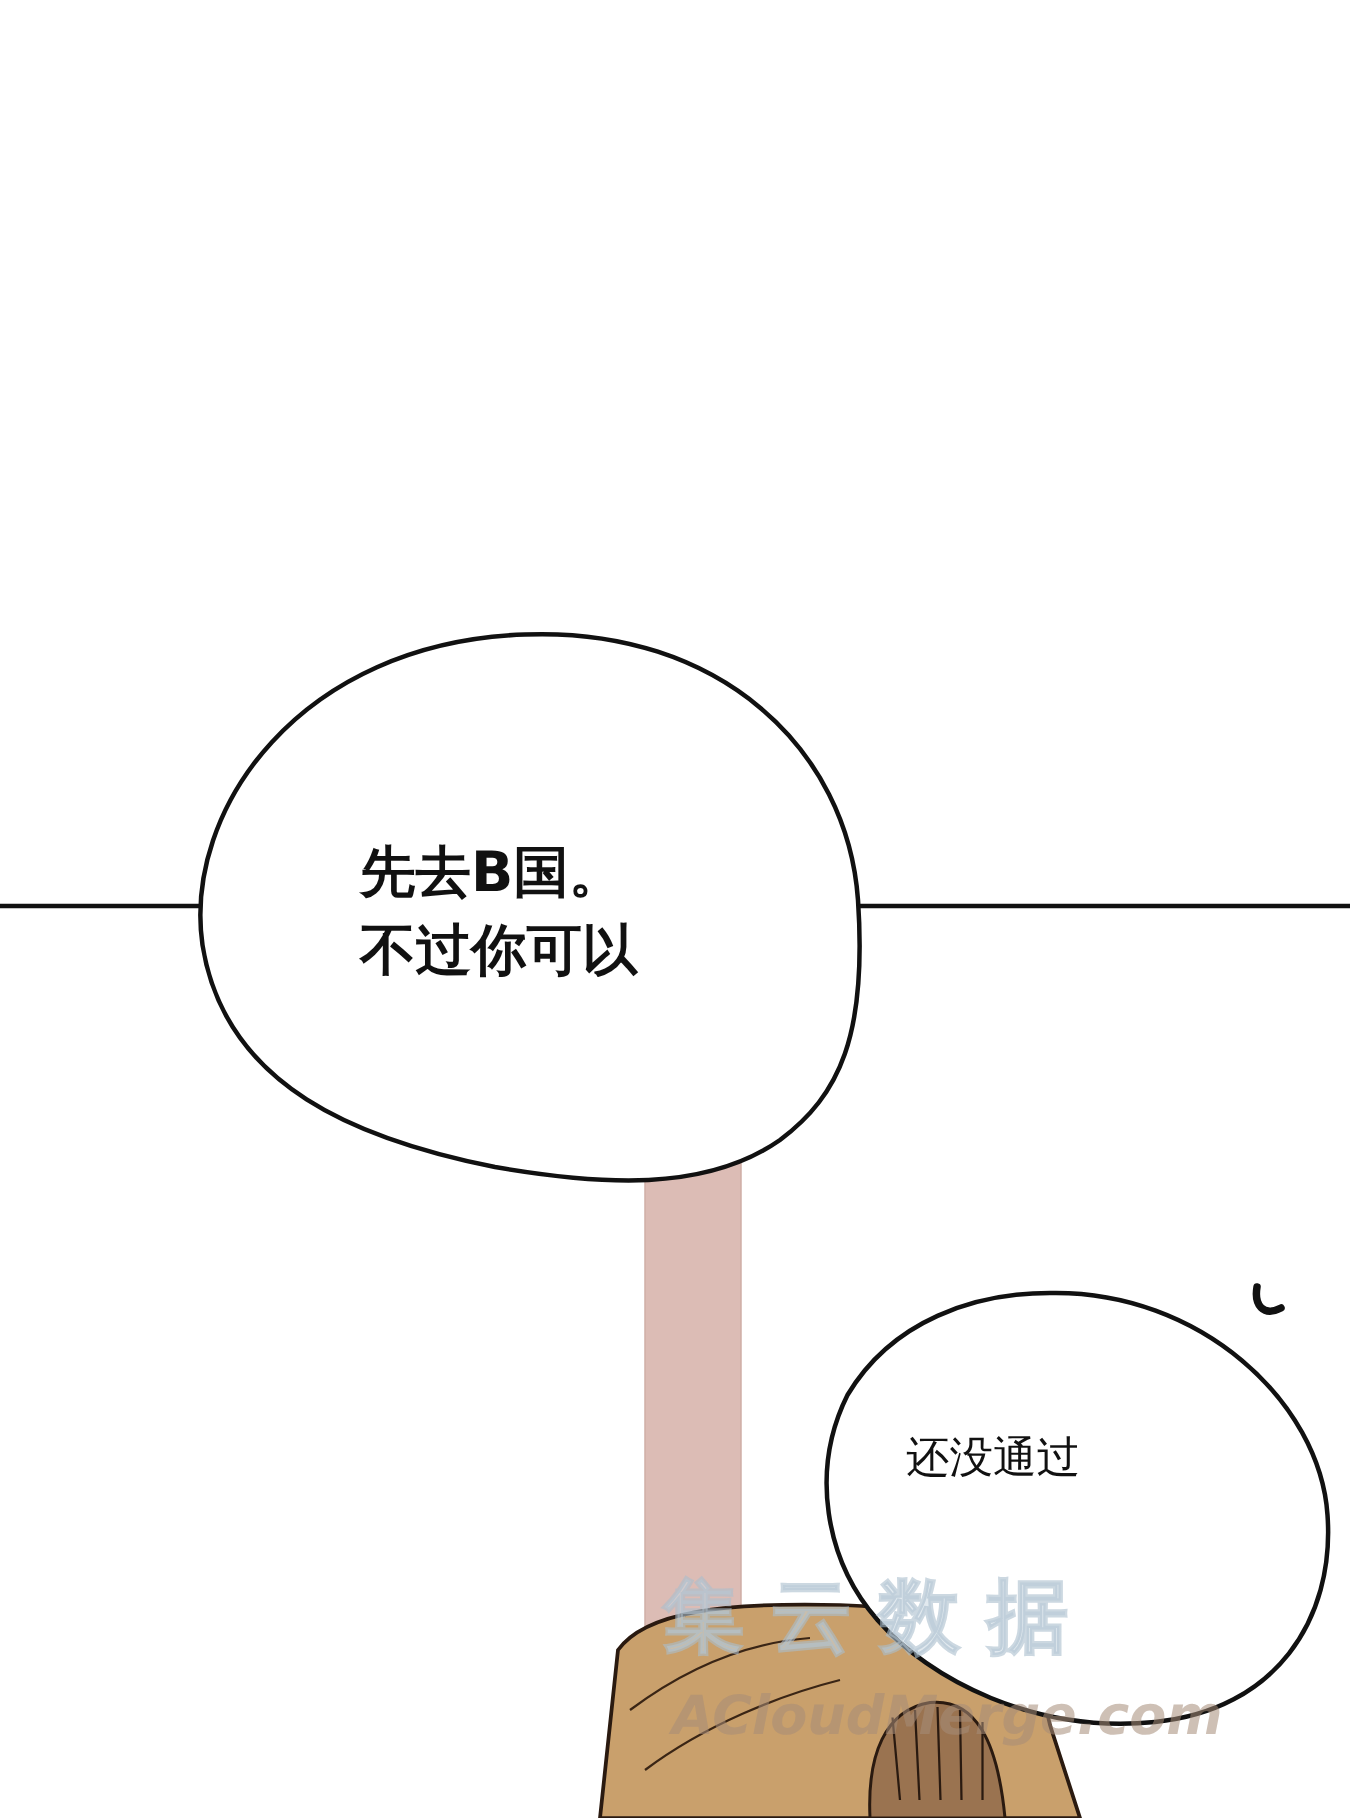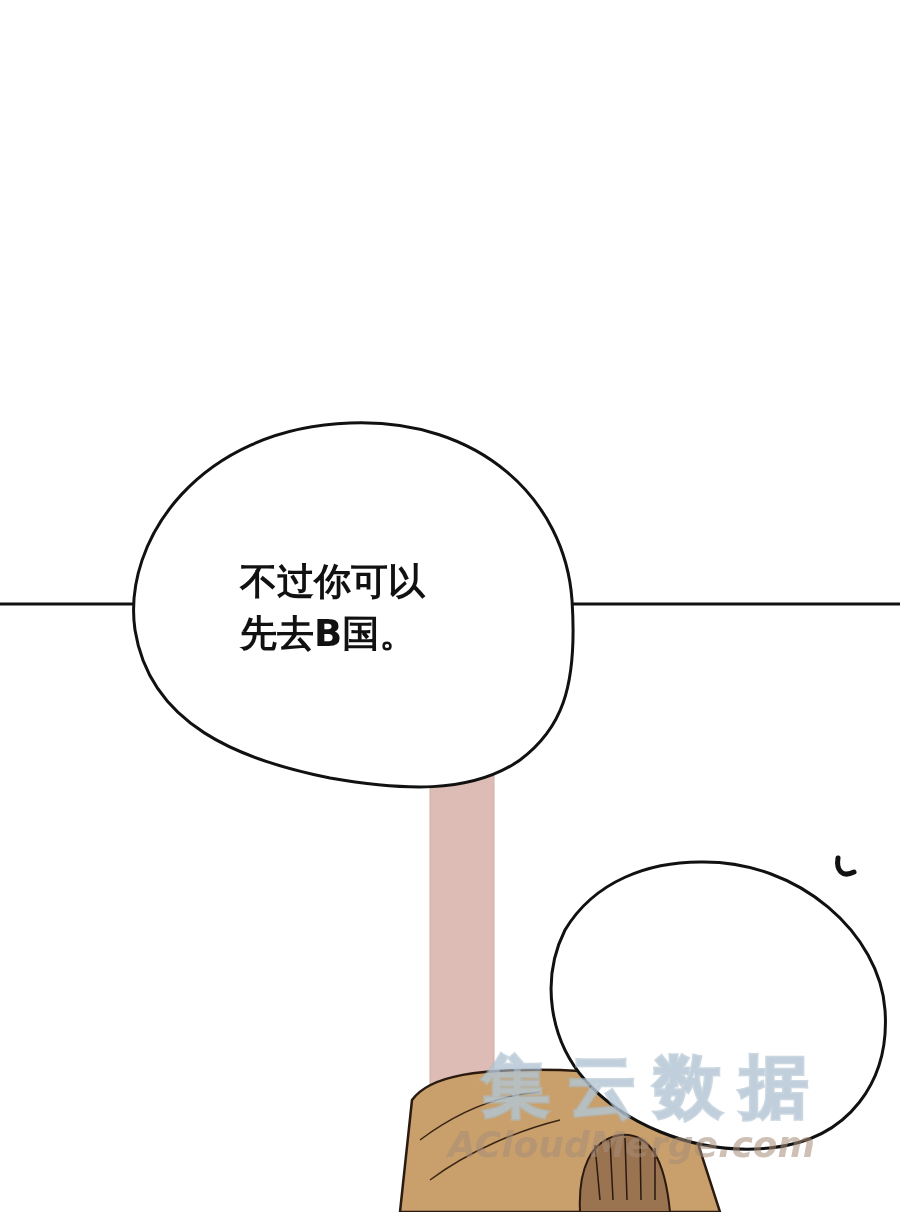--- a/index.html
+++ b/index.html
@@ -11,22 +11,22 @@
     .stage { position: absolute; left: 0; top: 0; width: 900px; height: 1212px; }
     .art { position: absolute; left: 0; top: 0; }
     .bubble-text {
       position: absolute; color: #111; font-weight: bold;
       white-space: nowrap;
     }
     .bubble-1-text { left: 240px; top: 556px; font-size: 37px; line-height: 52px; }
     .bubble-2-text { left: 604px; top: 950px; font-size: 29px; line-height: 43px; font-weight: normal; }
     .line-block { display: block; }
     .watermark-cn {
-      position: absolute; left: 442px; top: 1042px; font-size: 68px; font-weight: bold;
-      color: rgba(200,215,225,0.55); letter-spacing: 18px; margin-left: 40px;
+      position: absolute; left: 442px; top: 1042px; font-size: 54px; font-weight: normal;
+      color: rgba(200,215,225,0.55); letter-spacing: 18px;
       -webkit-text-stroke: 3px rgba(170,190,205,0.6);
     }
     .watermark-en {
       position: absolute; left: 448px; top: 1124px; font-size: 36px; font-weight: bold;
       font-style: italic; color: rgba(165,140,120,0.55);
     }
   </style>
 </head>
 <body>
 
@@ -48,22 +48,23 @@
     <path d="M 595 1145 L 600 1200 M 610 1140 L 613 1200 M 625 1138 L 627 1200 M 640 1140 L 641 1200 M 655 1148 L 655 1200" stroke="#2a1a10" stroke-width="1.5" fill="none"></path>
 
     <path d="M 700 862 C 800 860, 880 935, 885 1010 C 890 1080, 850 1140, 770 1148
              C 690 1156, 620 1120, 585 1080 C 550 1040, 540 980, 565 930
              C 595 880, 650 862, 700 862 Z" fill="#ffffff" stroke="#111" stroke-width="3"></path>
 
     <path d="M 838 858 C 836 870, 842 878, 854 872" fill="none" stroke="#111" stroke-width="5" stroke-linecap="round"></path>
   </svg>
 
   <div class="bubble-text bubble-1-text">
+    <span class="line-block">先去B国。</span>
     <span class="line-block">不过你可以</span>
-    <span class="line-block">先去B国。</span>
   </div>
 
   <div class="bubble-text bubble-2-text">
+    <span class="line-block">还没通过</span>
   </div>
 
   <div class="watermark-cn">集云数据</div>
   <div class="watermark-en">ACloudMerge.com</div>
 </div>
 
 </body></html>

